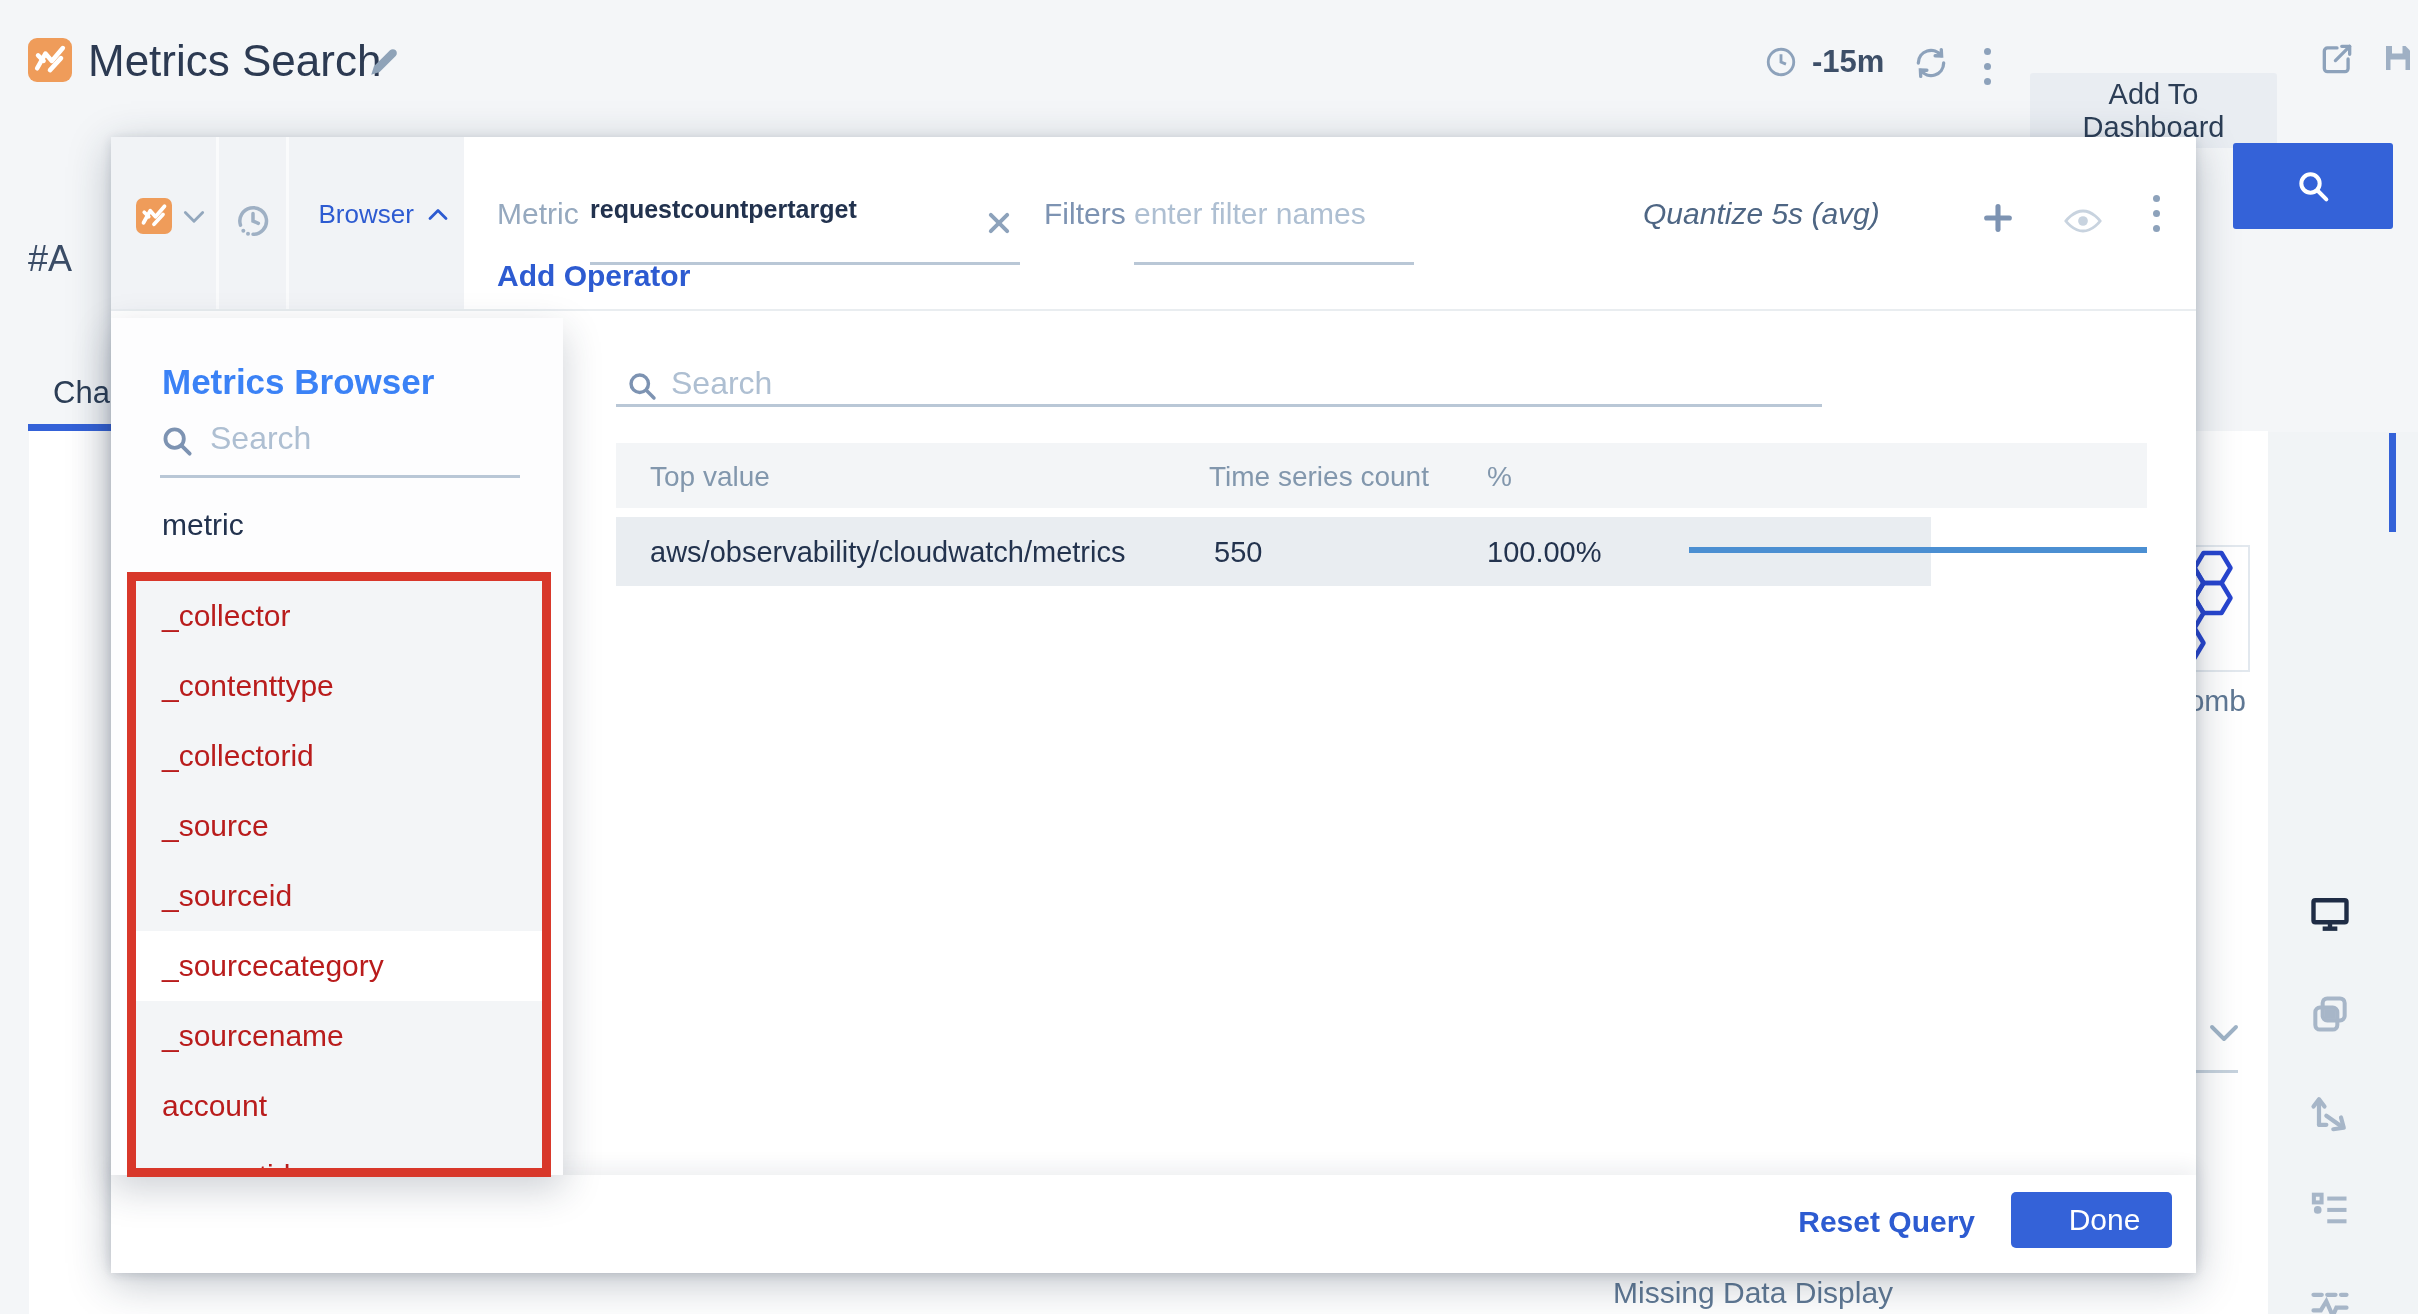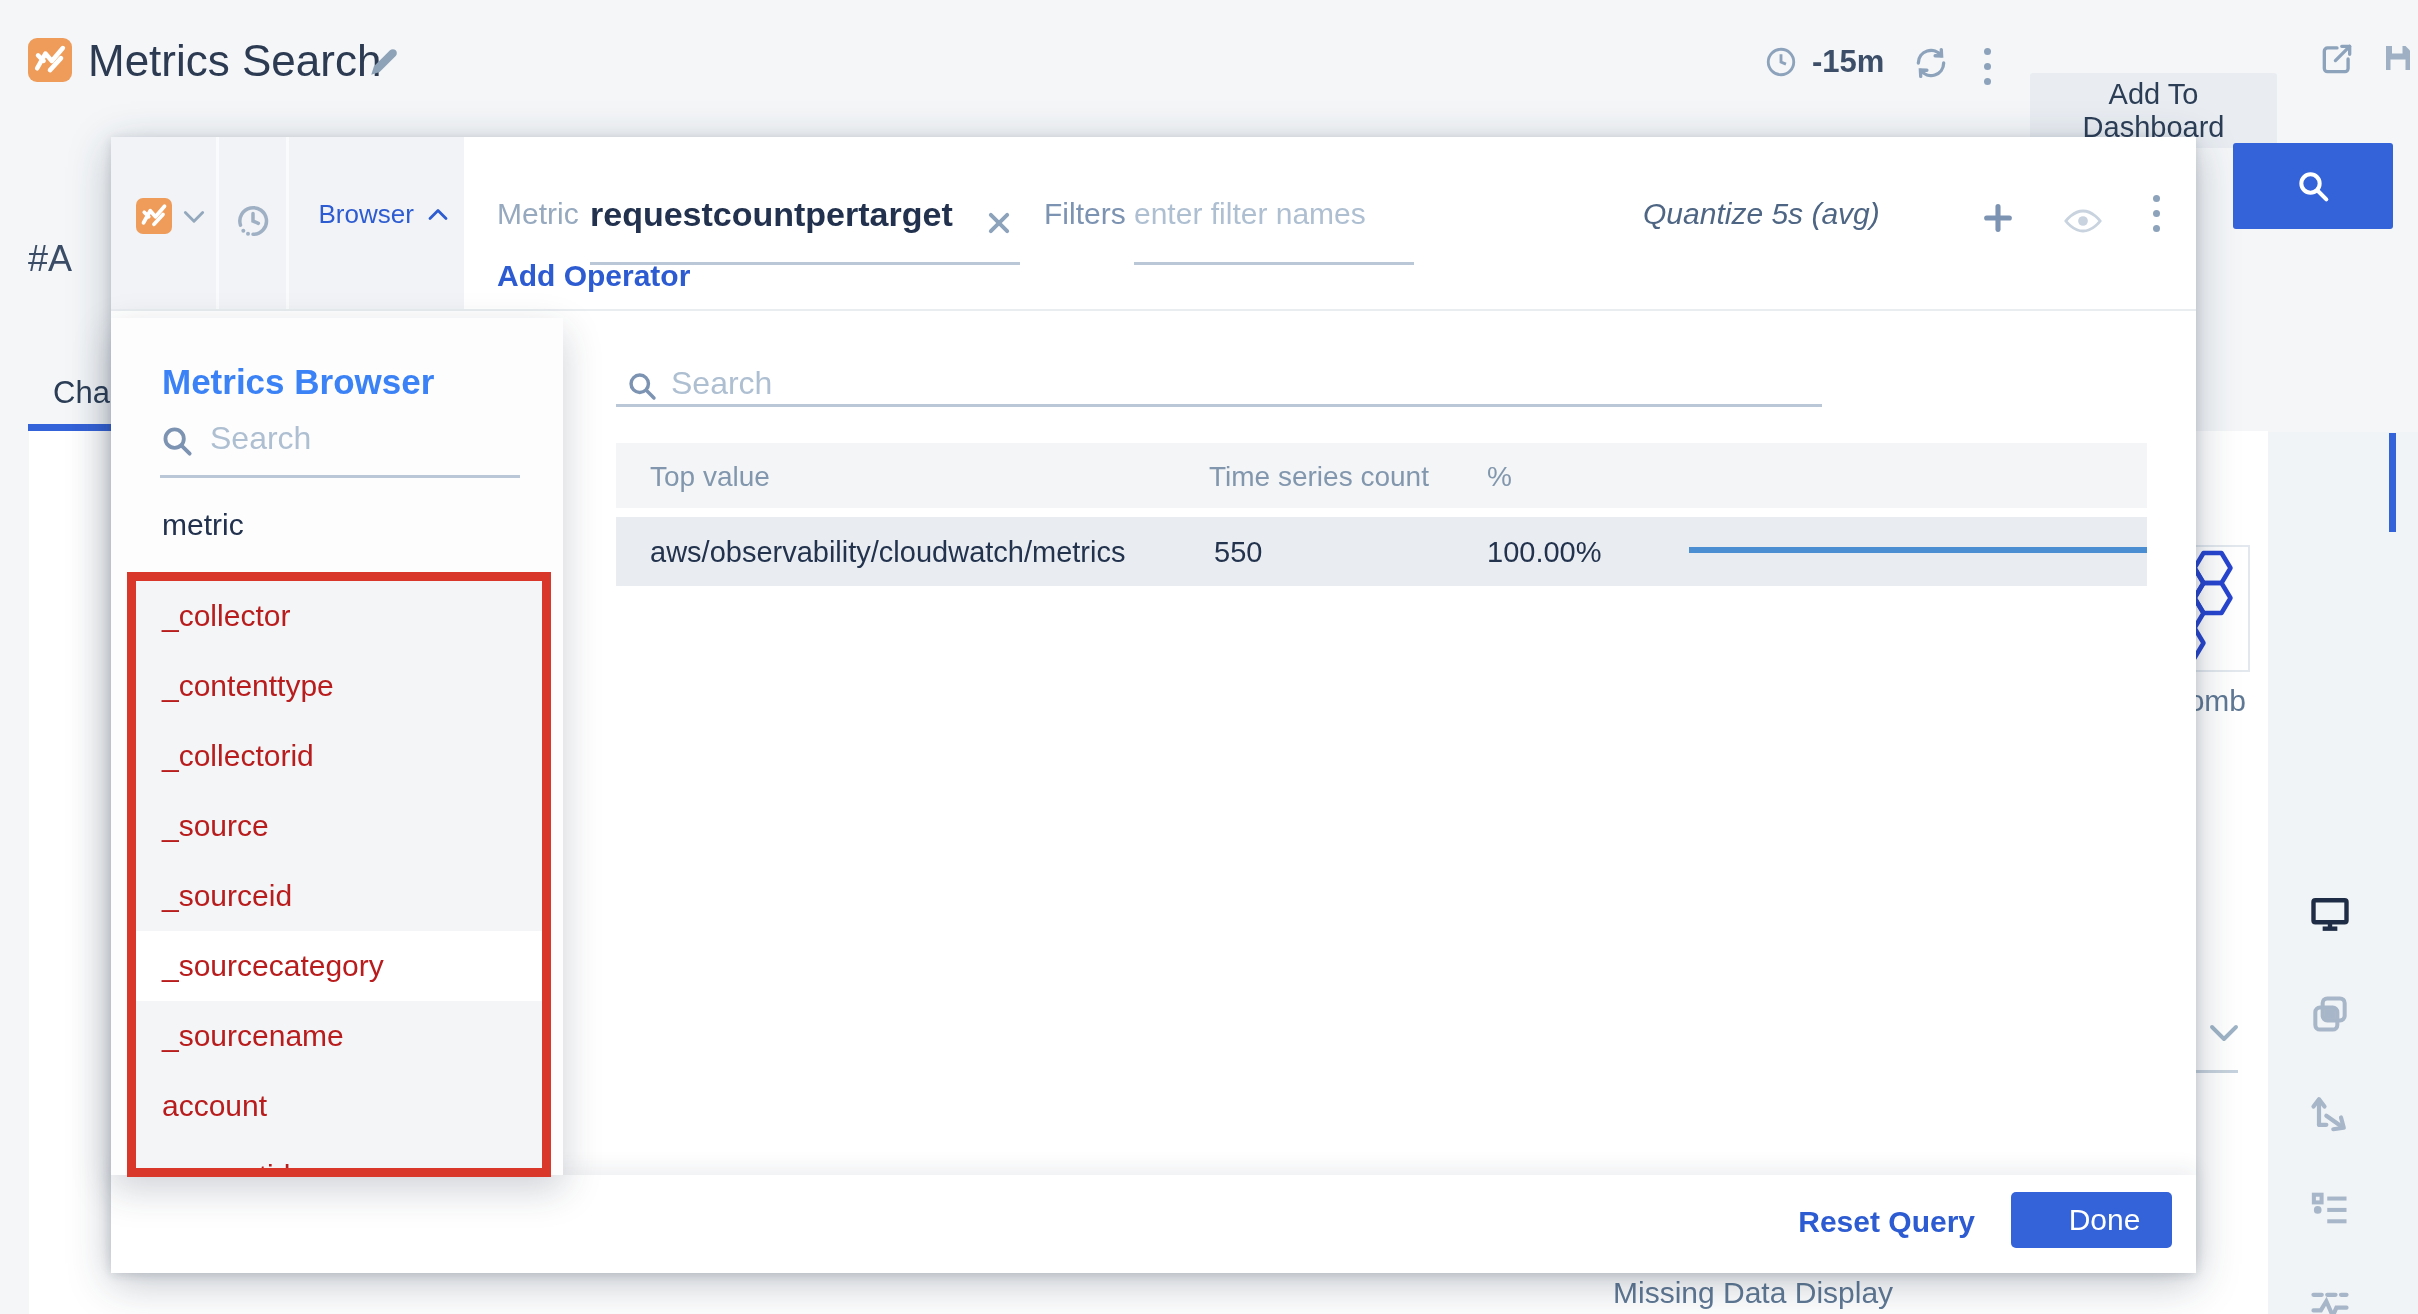--- a/index.html
+++ b/index.html
@@ -55,39 +55,39 @@
   .query-section{left:0;top:0;width:2085px;height:172px;border-bottom:2px solid #e9edf0;background:#fff;}
   .cells{position:absolute;left:0;top:0;width:353px;height:172px;background:#f1f3f6;display:flex;}
   .cell{position:relative;height:100%;border-right:3px solid #fafbfc;}
   .cell1{width:106px;}.cell2{width:67px;}.cell3{width:177px;border-right:none;}
   .mini-app-icon{position:absolute;left:25px;top:61px;width:36px;height:36px;border-radius:7px;background:#ef9c5a;}
   .cell1-chevron{position:absolute;left:70px;top:72px;}
   .history-icon{position:absolute;left:14px;top:64px;}
   .browser-btn{position:absolute;left:30px;top:62px;display:flex;align-items:center;gap:12px;
     font-size:26px;font-weight:500;color:#2d5bd1;cursor:pointer;}
   .metric-label{left:386px;top:60px;font-size:30px;color:#96a9bf;}
-  .metric-value{left:479px;top:58px;font-size:34px;font-weight:600;color:#22324e;}
+  .metric-value{left:479px;top:58px;font-size:25px;font-weight:600;color:#22324e;}
   .metric-underline{left:479px;top:125px;width:430px;height:3px;background:#b9c7d6;}
   .clear-x{left:874px;top:72px;cursor:pointer;}
   .filters-label{left:933px;top:60px;font-size:30px;color:#7d93b2;}
   .filters-placeholder{left:1023px;top:60px;font-size:30px;color:#aebfd2;}
   .filters-underline{left:1023px;top:125px;width:280px;height:3px;background:#b9c7d6;}
   .quantize{left:1532px;top:60px;font-size:30px;font-style:italic;color:#4e6684;}
   .plus-icon{left:1870px;top:64px;cursor:pointer;}
   .eye-icon{left:1952px;top:70px;cursor:pointer;}
   .kebab-query{left:2042px;top:58px;}
   .add-operator{left:386px;top:122px;font-size:30px;font-weight:700;color:#2d5bd1;cursor:pointer;}
 
   
   .tbl-search-icon{left:513px;top:231px;}
   .tbl-search-placeholder{left:560px;top:228px;font-size:32px;color:#aebfd2;}
   .tbl-search-underline{left:505px;top:267px;width:1206px;height:3px;background:#b9c7d6;}
   .tbl-header{left:505px;top:306px;width:1531px;height:65px;background:#f3f5f7;}
   .tbl-header span{position:absolute;top:18px;font-size:28px;font-weight:500;color:#8297ad;}
-  .tbl-row{left:505px;top:380px;width:1531px;height:69px;background:#e9edf1;cursor:pointer;text-decoration:underline;}
+  .tbl-row{left:505px;top:380px;width:1315px;height:69px;background:#e9edf1;cursor:pointer;text-decoration:underline;}
   .tbl-row span{position:absolute;top:19px;font-size:29px;color:#23334e;}
   .pct-bar{position:absolute;left:1073px;top:30px;height:6px;background:#4b8fd2;}
 
   
   .bottom-bar{left:0;top:1038px;width:2085px;height:98px;background:#fff;box-shadow:0 -8px 18px rgba(30,45,70,.07);}
   .reset-query{position:absolute;right:221px;top:30px;font-size:30px;font-weight:600;color:#2d5bd1;cursor:pointer;text-align:center;}
   .done-btn{position:absolute;left:1900px;top:17px;width:161px;height:56px;background:#3462d8;border-radius:5px;
     display:flex;align-items:center;justify-content:center;font-size:30px;color:#ffffff;cursor:pointer;}
 
   

